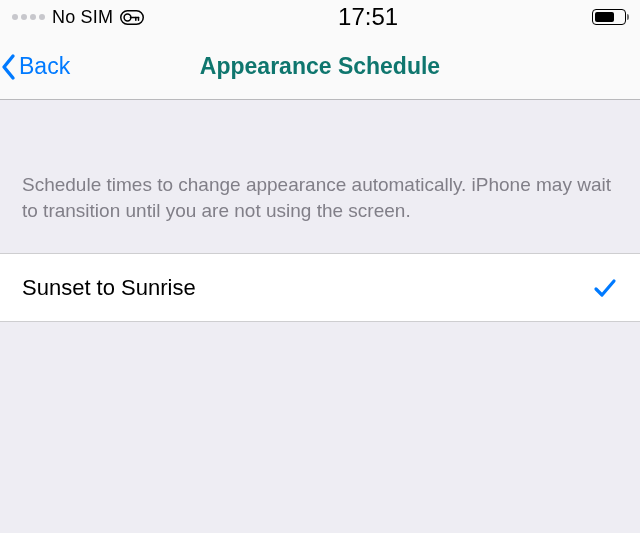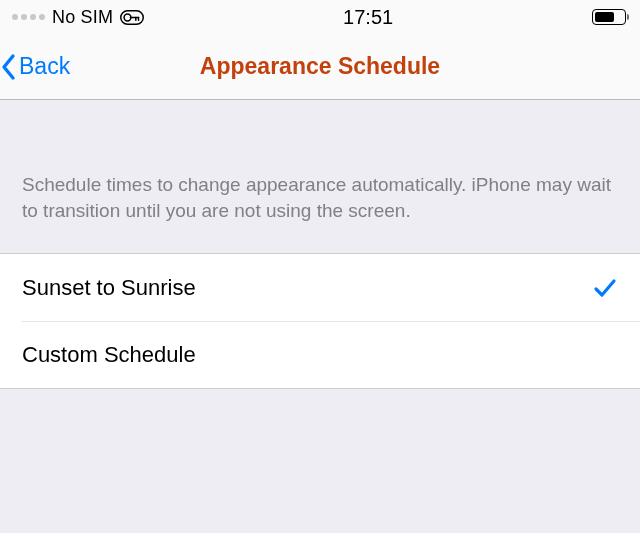--- a/index.html
+++ b/index.html
@@ -25,21 +25,21 @@
     }
     .status-left { display: flex; align-items: center; gap: 7px; }
     .signal-dots { display: flex; gap: 3px; align-items: center; }
     .signal-dots span {
       width: 6px; height: 6px; border-radius: 50%; background: #c7c7cc;
     }
     .no-sim { font-size: 18px; letter-spacing: .2px; }
     .vpn-box {
       display:flex; align-items:center; justify-content:center;
     }
-    .status-center { font-size: 20px; font-weight: 500; }
+    .status-center { font-size: 24px; font-weight: 500; }
     .status-right { display: flex; align-items: center; }
     .battery {
       width: 34px; height: 16px; border: 1.5px solid #000; border-radius: 4px;
       position: relative; display: flex; align-items: center;
     }
     .battery::after {
       content: ""; position: absolute; right: -4px; top: 4px;
       width: 2.5px; height: 6px; background: rgba(0,0,0,.55); border-radius: 0 2px 2px 0;
     }
     .battery-fill {
@@ -54,21 +54,21 @@
       position: relative;
     }
     .back-btn {
       display: flex; align-items: center; gap: 2px;
       color: #007aff; font-size: 23px;
       cursor: pointer;
     }
     .chevron-left svg { display:block; }
     .nav-title {
       position: absolute; left: 0; right: 0; text-align: center;
-      font-size: 23px; font-weight: 600; color: #c2410c;
+      font-size: 23px; font-weight: 600; color: #0f766e;
       pointer-events: none;
     }
     .section-hint {
       padding: 72px 22px 30px 22px;
       color: #817f88; font-size: 19px; line-height: 1.35;
     }
     .list {
       background: #fff;
       border-top: 1px solid #ceced0;
       border-bottom: 1px solid #ceced0;
@@ -133,17 +133,14 @@
 
 <div class="list">
   <div class="row">
     <span>Sunset to Sunrise</span>
     <span class="checkmark">
       <svg width="26" height="26" viewBox="0 0 26 26">
         <polyline points="4,14 10,20 22,6" fill="none" stroke="#007aff" stroke-width="3.2" stroke-linecap="round" stroke-linejoin="round"></polyline>
       </svg>
     </span>
   </div>
-  <div class="row">
-    <span>Custom Schedule</span>
-  </div>
 </div>
 <div class="btm-strip"></div>
 
 </body></html>

